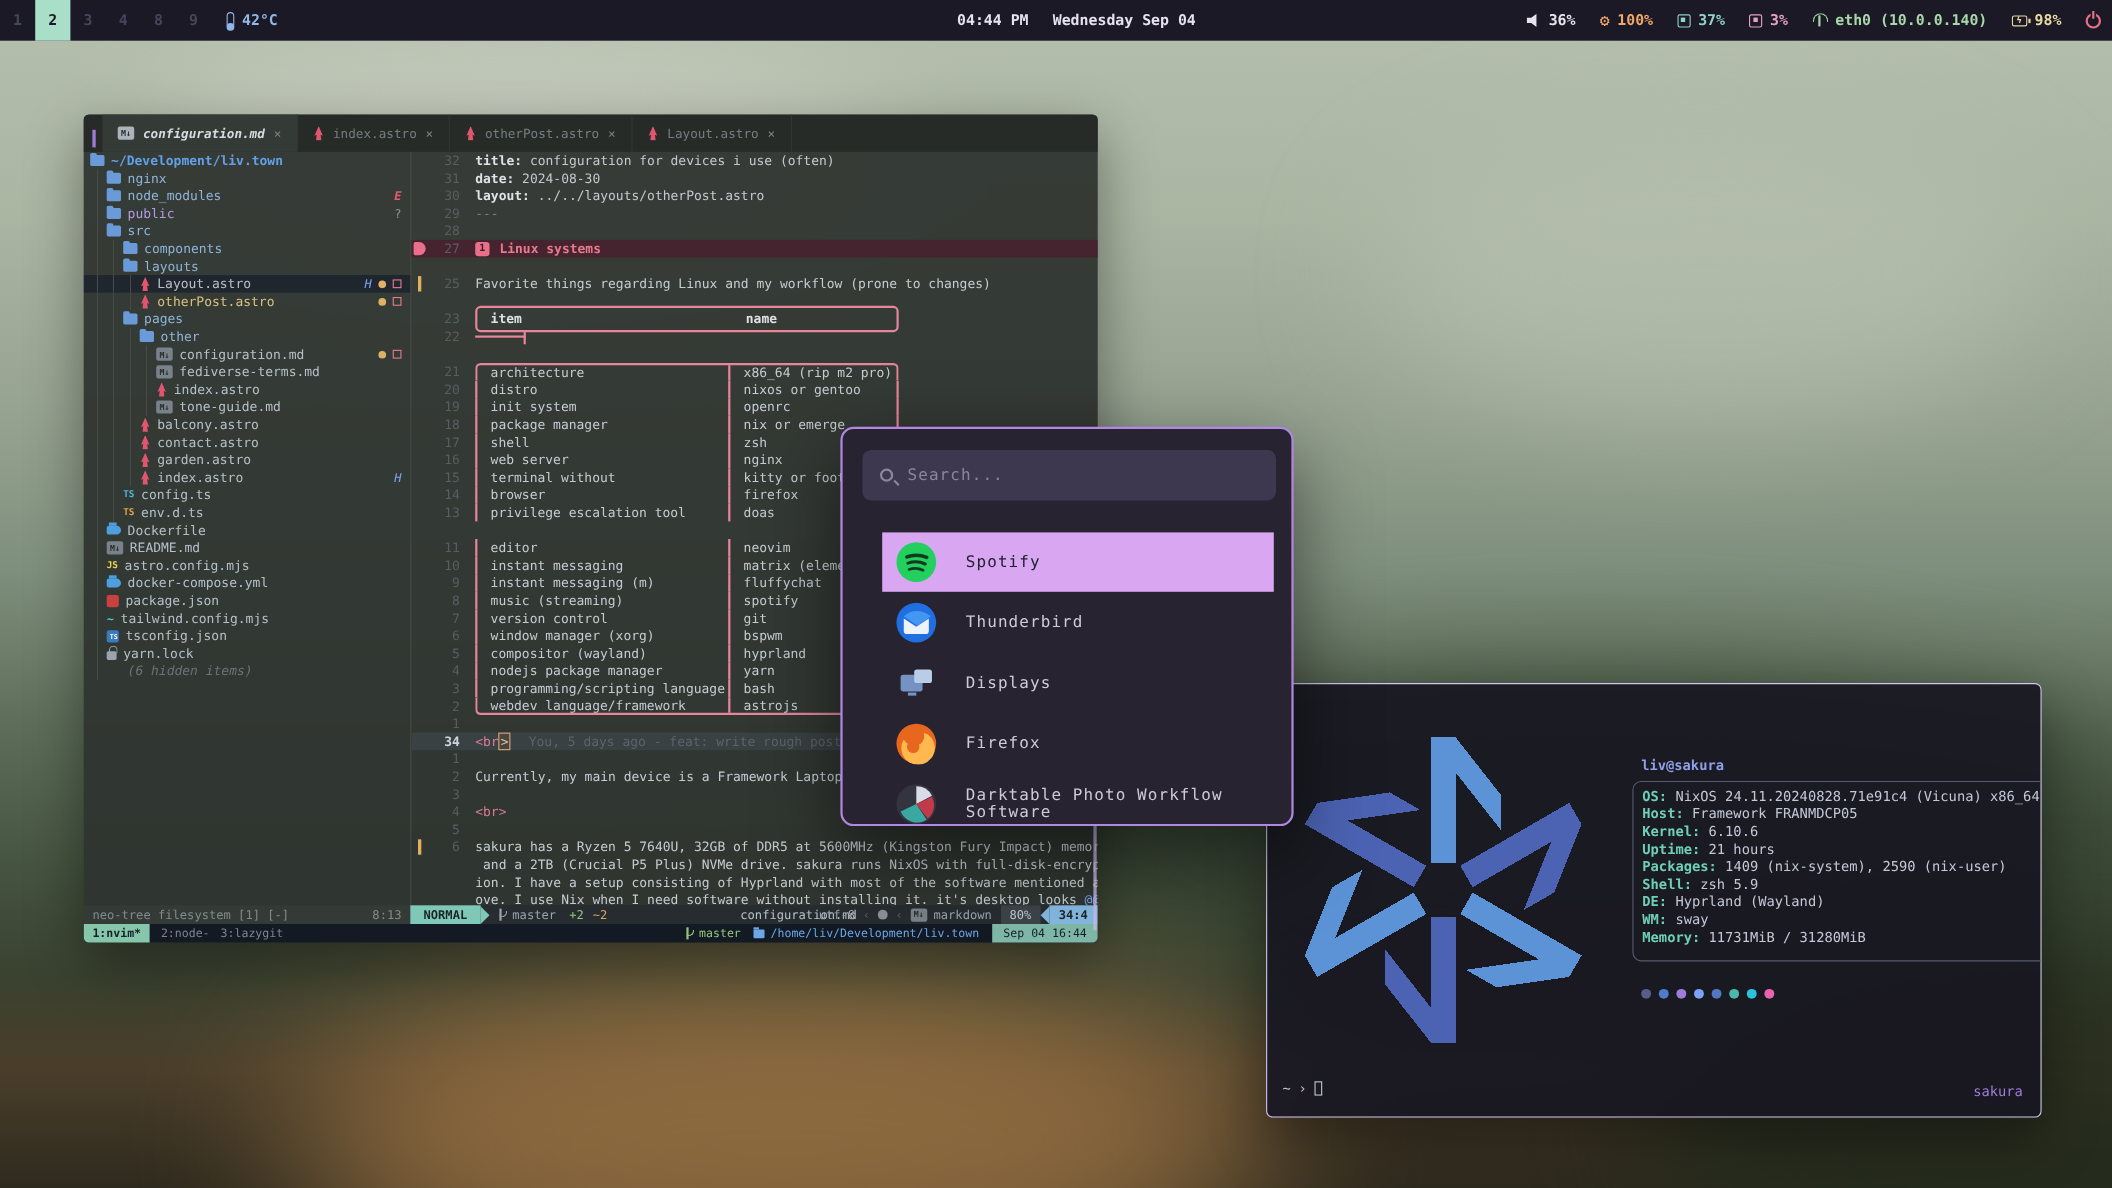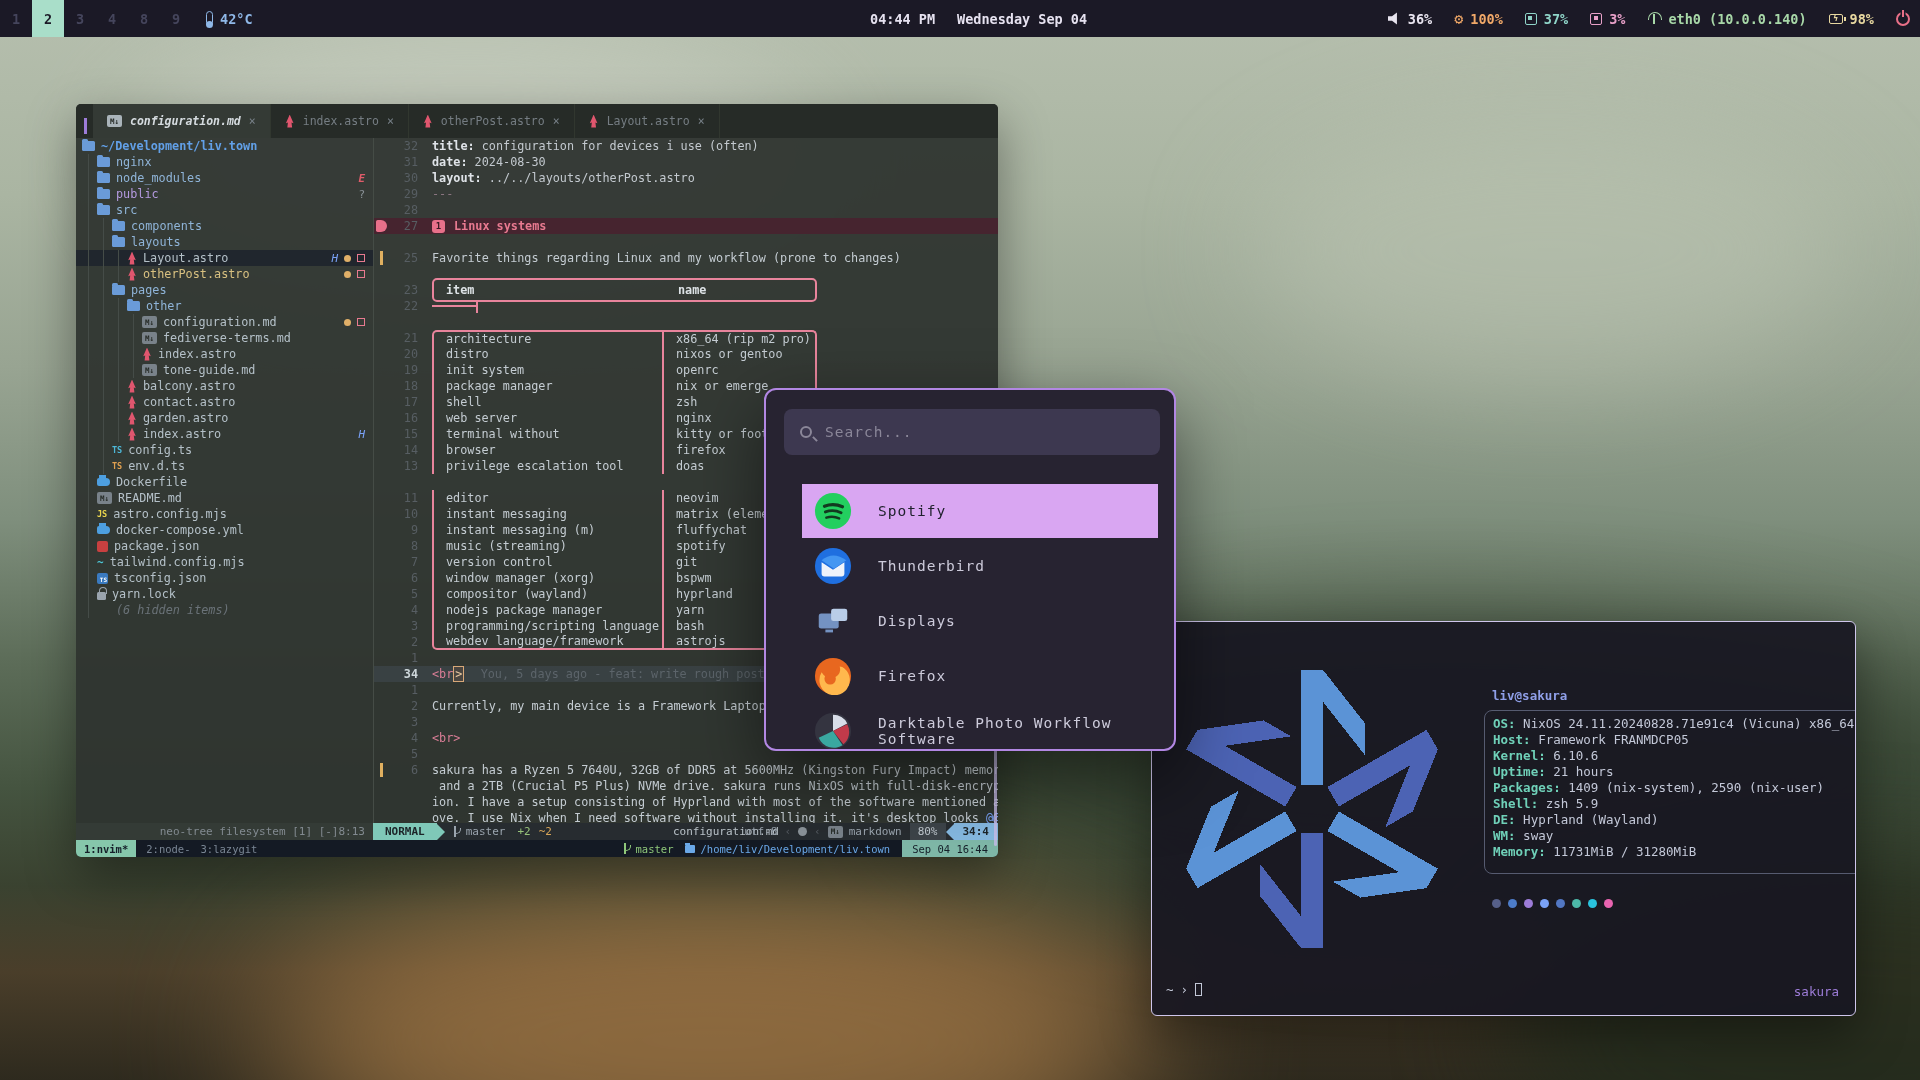--- a/index.html
+++ b/index.html
@@ -112,21 +112,21 @@
   .trow-md { width:385px; height:16px; display:flex; border-left:2px solid #e8849c; border-right:2px solid #e8849c; }
   .trow-md.first { border-top:2px solid #e8849c; border-radius:5px 5px 0 0; }
   .trow-md.last { border-bottom:2px solid #e8849c; border-radius:0 0 5px 5px; }
   .trow-md .c1 { width:230px; padding-left:12px; border-right:2px solid #e8849c; display:flex; align-items:center; }
   .trow-md .c2 { padding-left:12px; display:flex; align-items:center; }
 
   .scrollthumb { position:absolute; right:1px; top:514px; width:3px; height:228px; background:#c8bce8; opacity:.8; border-radius:2px; z-index:12; }
 
   
   .statusline { position:absolute; left:0; right:0; bottom:17px; height:17px; display:flex; font-size:11px; }
-  .sl-tree { width:297px; background:#343b36; color:#828a90; display:flex; align-items:center; padding:0 8px; justify-content:flex-end; }
+  .sl-tree { width:297px; background:#343b36; color:#828a90; display:flex; align-items:center; padding:0 8px; justify-content:space-between; }
   .sl-main { flex:1; background:#272c30; display:flex; align-items:center; color:#9aa4ae; position:relative; }
   .sl-mode { background:#7fc8b8; color:#1c2428; font-weight:bold; padding:0 12px; height:17px; display:flex; align-items:center; }
   .sl-arrow { width:0; height:0; border-top:8.5px solid transparent; border-bottom:8.5px solid transparent; border-left:8px solid #7fc8b8; margin-right:8px; }
   .sl-add { color:#97c27a; } .sl-mod { color:#d8a558; }
   .sl-file { position:absolute; left:300px; color:#b9c2c8; }
   .sl-right { position:absolute; right:0; display:flex; align-items:center; height:17px; }
   .sl-sep { color:#565c62; margin:0 7px; }
   .sl-pct { background:#3d4449; color:#c0c8ce; padding:0 8px; height:17px; display:flex; align-items:center; margin-left:8px; }
   .sl-pos { background:#85b8e0; color:#1c2428; font-weight:bold; padding:0 9px; height:17px; display:flex; align-items:center; }
   .sl-pos-arrow { width:0; height:0; border-top:8.5px solid transparent; border-bottom:8.5px solid transparent; border-right:8px solid #85b8e0; }

